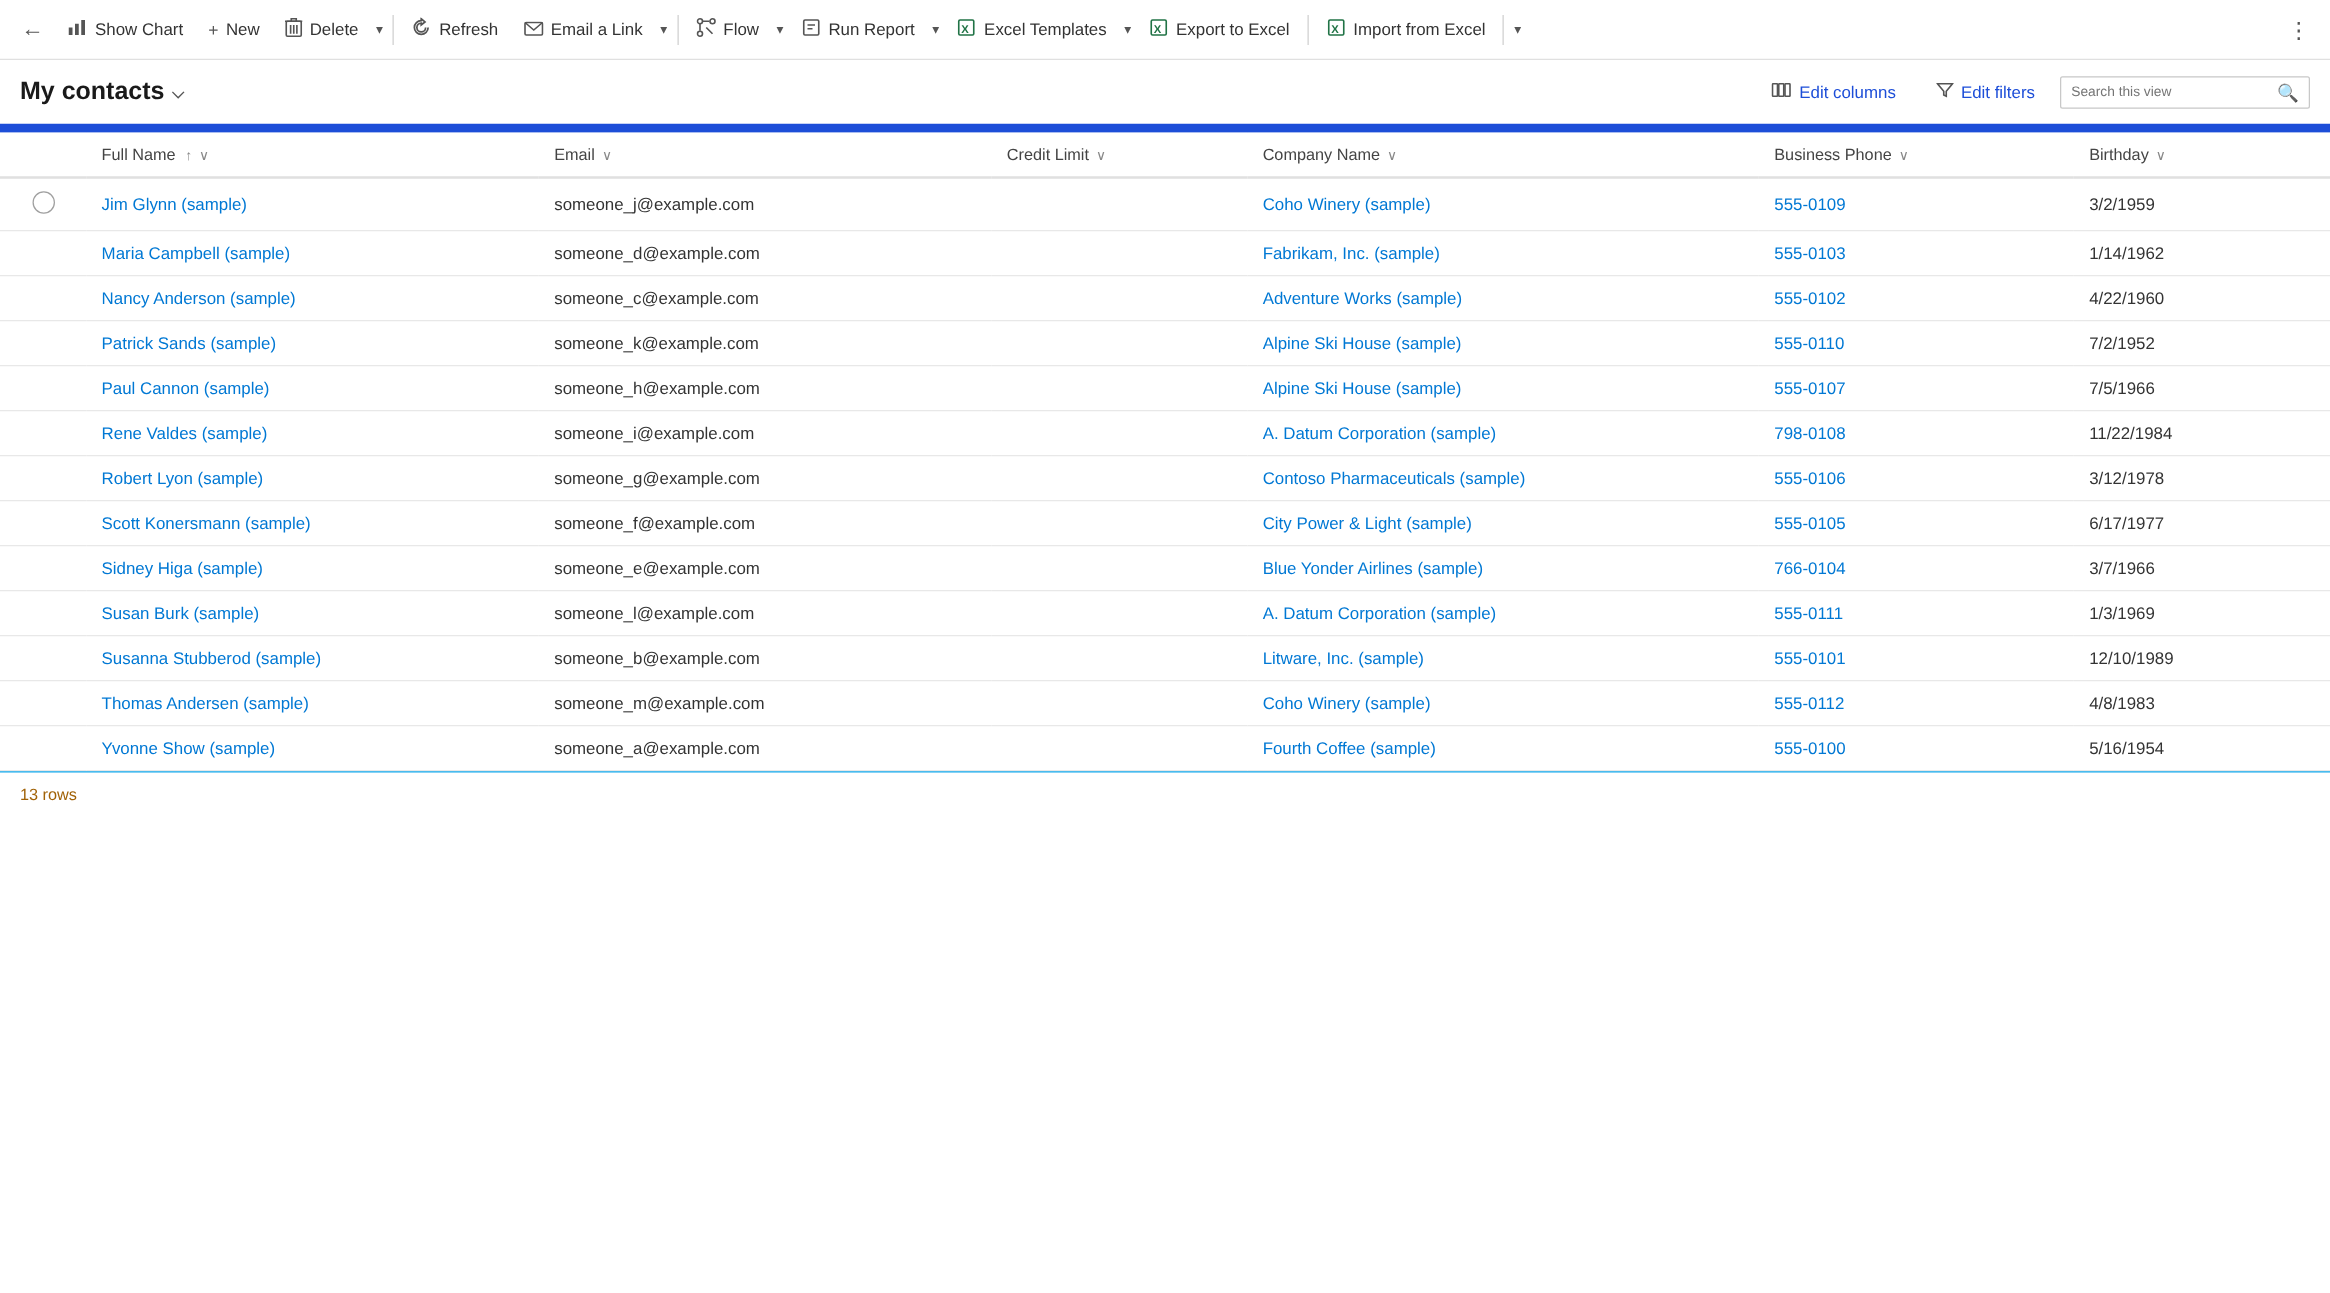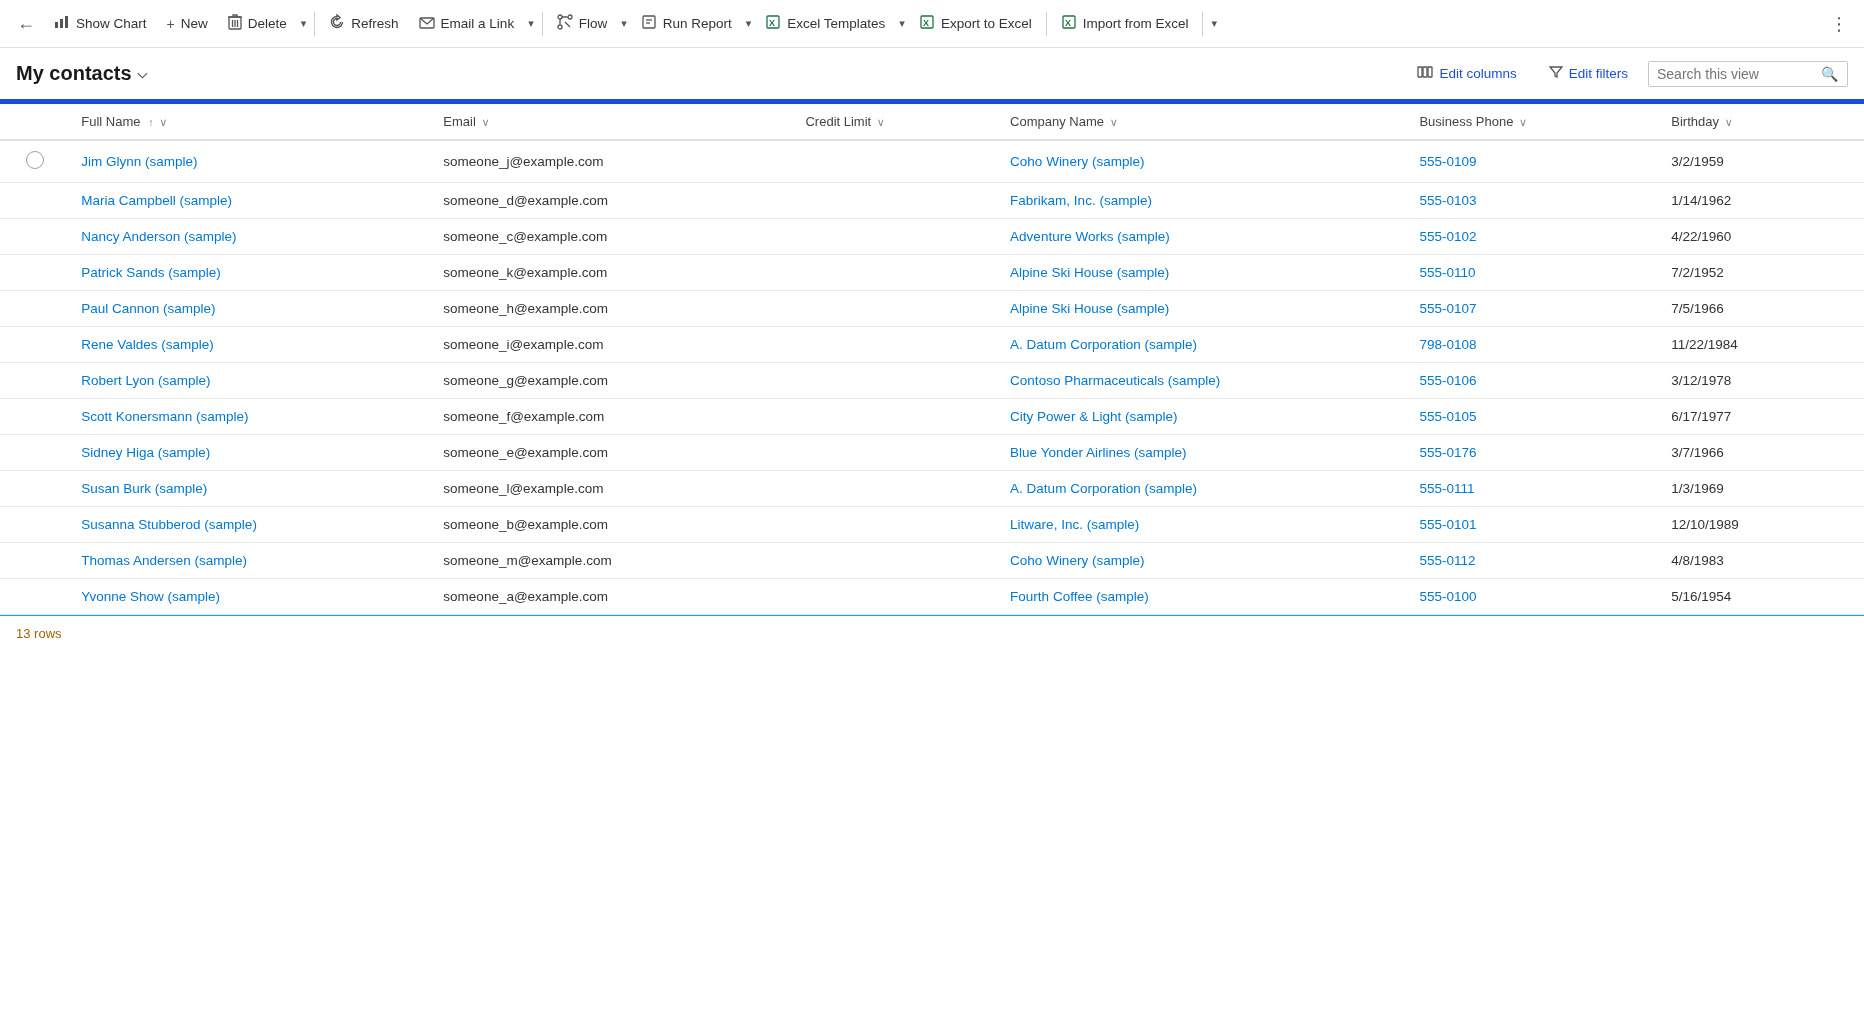--- a/index.html
+++ b/index.html
@@ -55,21 +55,21 @@
       background: none;
       cursor: pointer;
       border-radius: 2px;
     }
 
     
     .sub-header {
       display: flex;
       align-items: center;
       padding: 10px 16px;
-      border-bottom: 5px solid #1d4ed8;
+      border-bottom: 7px solid #1d4ed8;
     }
     .view-title {
       font-size: 20px;
       font-weight: 600;
       color: #1a1a1a;
       display: flex;
       align-items: center;
       gap: 6px;
     }
     .view-title-chevron {
@@ -101,21 +101,21 @@
       align-items: center;
       border: 1px solid #c8c8c8;
       border-radius: 2px;
       padding: 4px 8px;
       gap: 6px;
       width: 200px;
     }
     .search-input {
       border: none;
       outline: none;
-      font-size: 14px;
+      font-size: 11px;
       color: #999;
       width: 100%;
       background: transparent;
     }
     .search-icon-btn {
       color: #555;
       cursor: pointer;
       font-size: 14px;
     }
 
@@ -473,21 +473,21 @@
           <td><a class="cell-link">City Power &amp; Light (sample)</a></td>
           <td><a class="cell-link">555-0105</a></td>
           <td>6/17/1977</td>
         </tr>
         <tr>
           <td class="check-cell"></td>
           <td><a class="cell-link">Sidney Higa (sample)</a></td>
           <td>someone_e@example.com</td>
           <td></td>
           <td><a class="cell-link">Blue Yonder Airlines (sample)</a></td>
-          <td><a class="cell-link">555-0176</a></td>
+          <td><a class="cell-link">766-0104</a></td>
           <td>3/7/1966</td>
         </tr>
         <tr>
           <td class="check-cell"></td>
           <td><a class="cell-link">Susan Burk (sample)</a></td>
           <td>someone_l@example.com</td>
           <td></td>
           <td><a class="cell-link">A. Datum Corporation (sample)</a></td>
           <td><a class="cell-link">555-0111</a></td>
           <td>1/3/1969</td>

